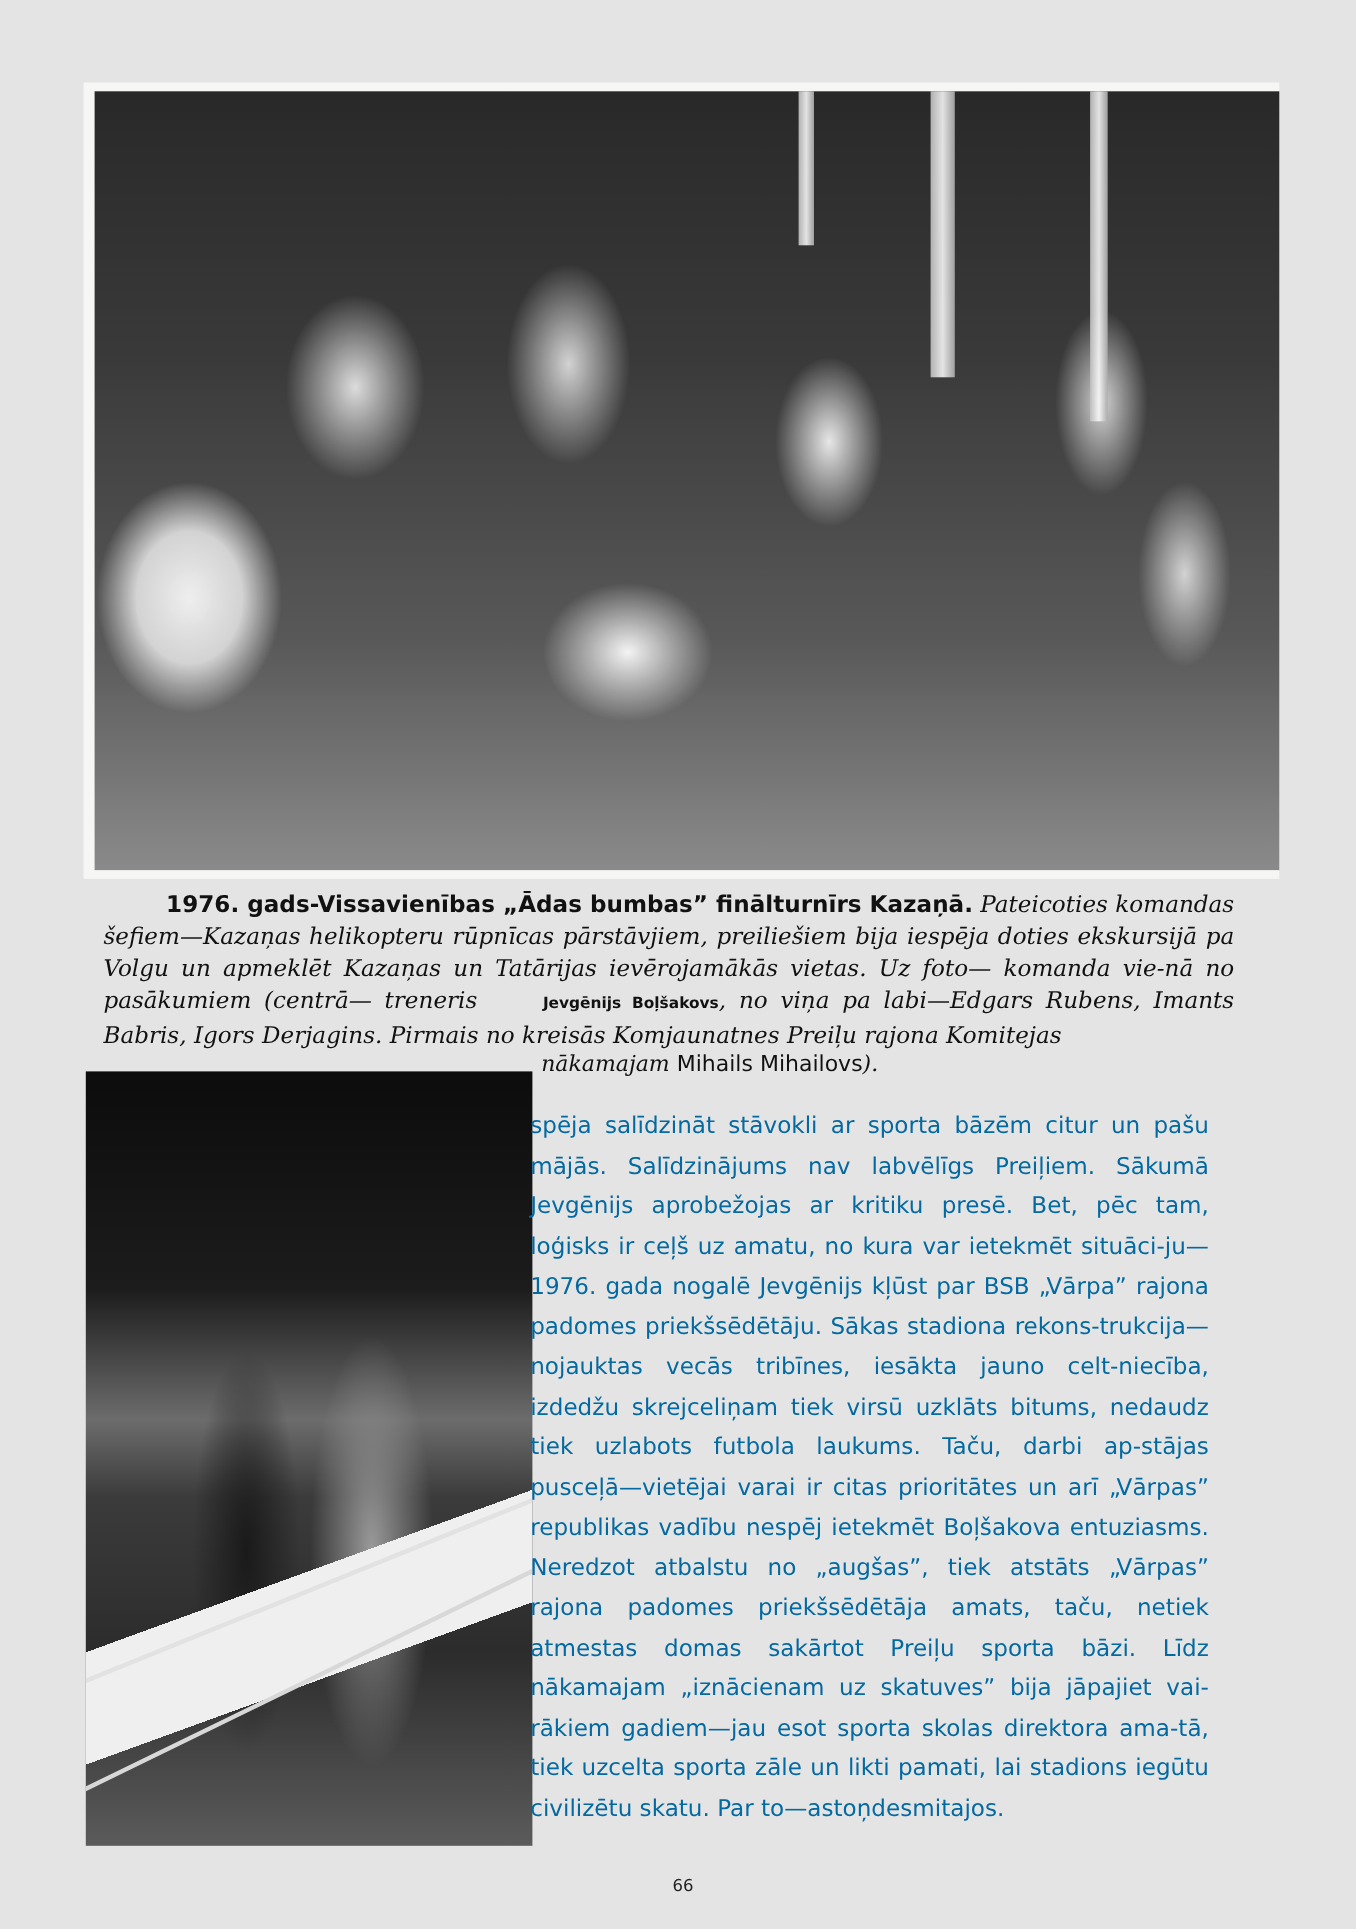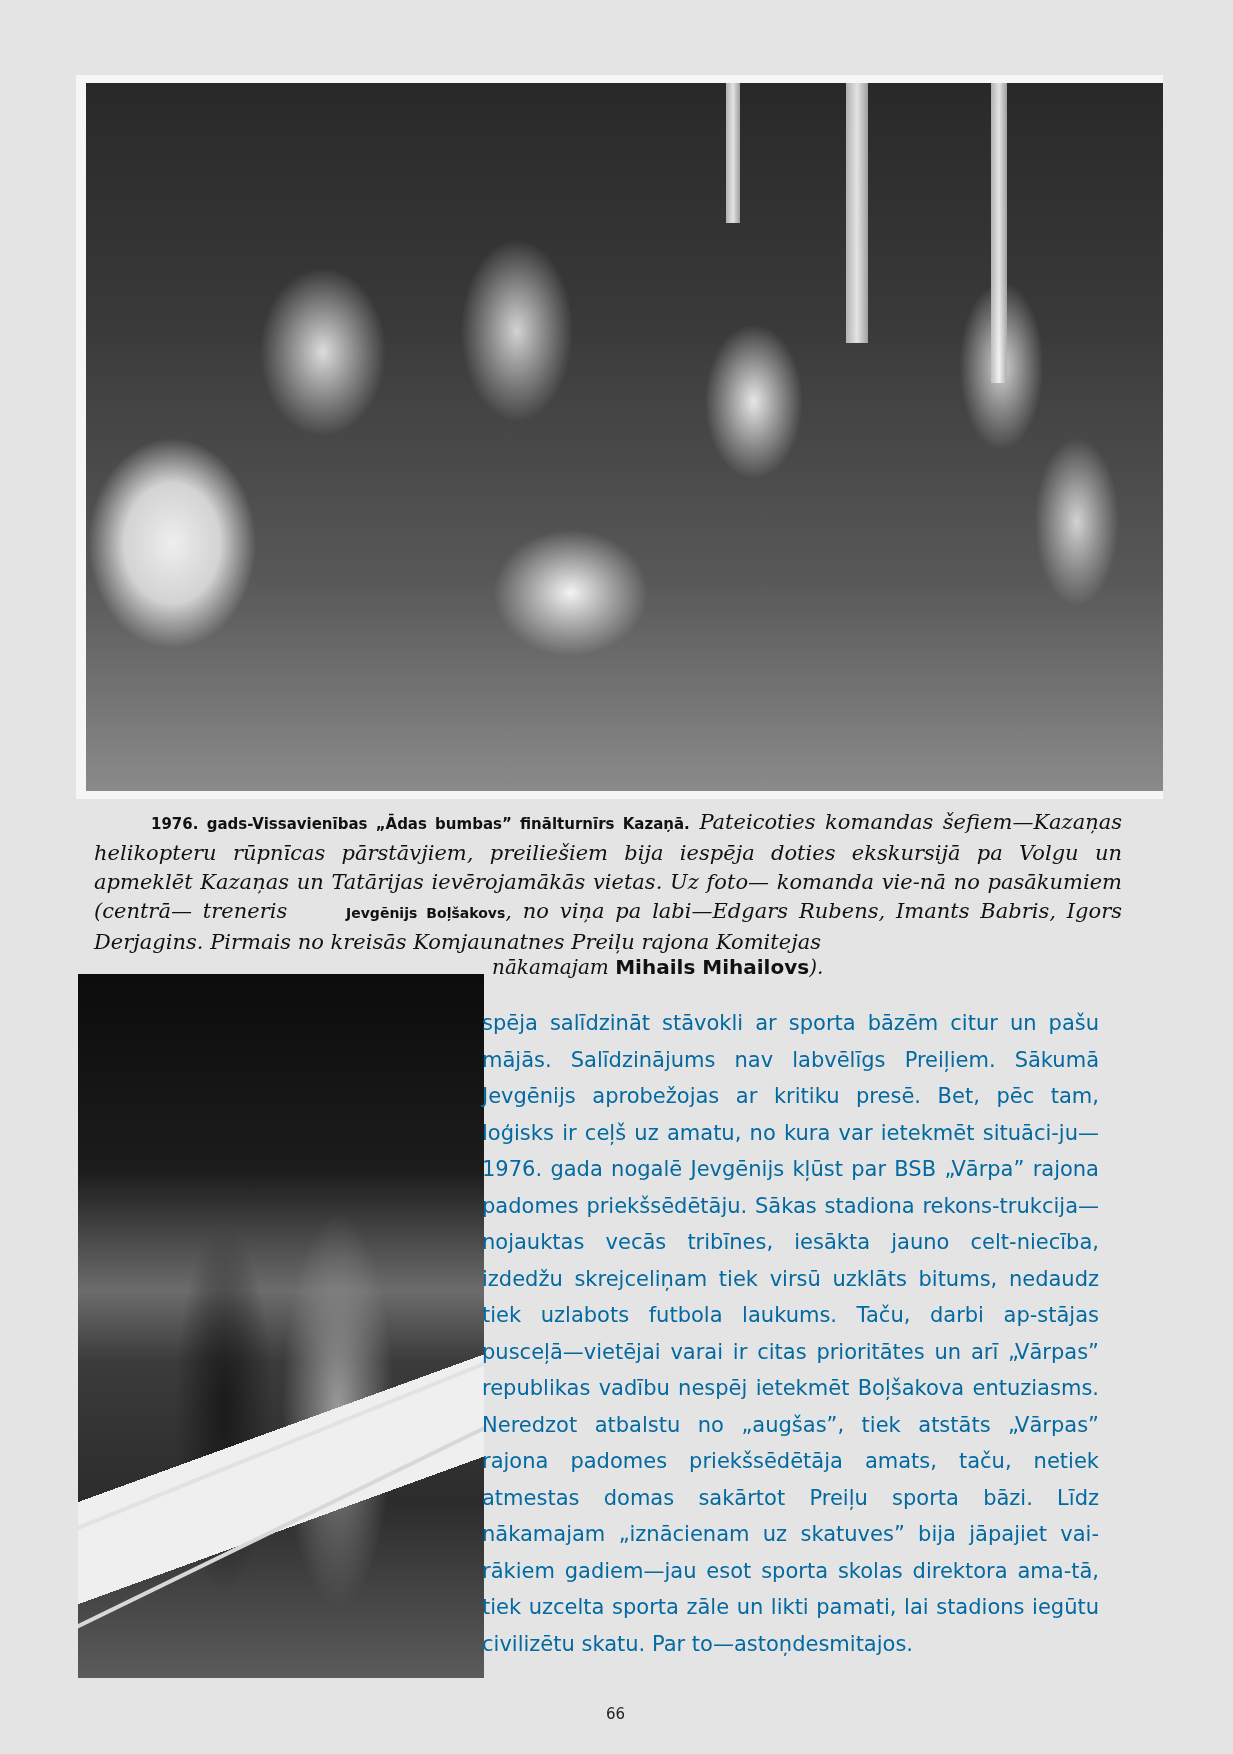--- a/index.html
+++ b/index.html
@@ -30,21 +30,21 @@
     }
     .photo-top .tree {
       position: absolute; width: 22px; background: linear-gradient(90deg,#bdbdb8,#f2f2ef,#a9a9a4);
       top: 0; opacity: .9;
     }
     .caption-block {
       position: absolute; left: 94px; top: 808px; width: 1028px;
       font-size: 21.5px; line-height: 29px; text-align: justify;
     }
     .caption-block .lead {
-      font-weight: bold; font-family: "DejaVu Sans", sans-serif; font-size: 15px;
+      font-weight: bold; font-family: "DejaVu Sans", sans-serif; font-size: 21px;
       padding-left: 57px;
       margin-top: 20px;
     }
     .caption-block .ital {
       font-family: "DejaVu Serif", serif; font-style: italic; font-size: 21px;
     }
     .caption-block .bold-name {
       font-family: "DejaVu Sans", sans-serif; font-weight: bold; font-style: normal; font-size: 14px; margin-left: 48px;
     }
     .caption-last {
@@ -69,40 +69,40 @@
       color: #f4f4f0; font-family: "DejaVu Serif", serif; font-style: italic;
       font-size: 17.5px; line-height: 24px;
     }
     .body-text {
       position: absolute; left: 482px; top: 1005px; width: 617px;
       font-family: "DejaVu Sans", sans-serif; font-size: 21px; line-height: 36.5px;
       text-align: justify; text-align-last: left; color: #0369a1;
     }
     .body-text p { margin: 0; }
     .page-number {
-      position: absolute; left: 606px; top: 1705px; width: 30px; text-align: left;
+      position: absolute; left: 606px; top: 1705px; width: 30px; text-align: center;
       font-family: "DejaVu Sans", sans-serif; font-size: 15px; color: #222;
     }
   </style>
 </head>
 <body>
 
 <div class="photo-top">
   <div class="img">
     <div class="tree" style="left:760px;height:260px;"></div>
     <div class="tree" style="left:905px;height:300px;width:16px;"></div>
     <div class="tree" style="left:640px;height:140px;width:14px;"></div>
   </div>
 </div>
 
 <div class="caption-block">
   <span class="lead">1976. gads-Vissavienības „Ādas bumbas” finālturnīrs Kazaņā.</span><span class="ital"> Pateicoties komandas šefiem—Kazaņas helikopteru rūpnīcas pārstāvjiem, preiliešiem bija iespēja doties ekskursijā pa Volgu un apmeklēt Kazaņas un Tatārijas ievērojamākās vietas. Uz foto— komanda vie-nā no pasākumiem (centrā— treneris </span><span class="bold-name ital">Jevgēnijs Boļšakovs</span><span class="ital">, no viņa pa labi—Edgars Rubens, Imants Babris, Igors Derjagins. Pirmais no kreisās Komjaunatnes Preiļu rajona Komitejas</span>
 </div>
 <div class="caption-last">
-  <span>nākamajam </span><span class="bold-name" style="font-family:'DejaVu Sans',sans-serif;font-weight:bold;font-style:normal;">Mihails Mihailovs</span><span>).</span>
+  <span>nākamajam </span><span class="bold-name" style="font-family:'DejaVu Sans',sans-serif;font-weight:normal;font-style:normal;">Mihails Mihailovs</span><span>).</span>
 </div>
 
 <div class="photo-bottom">
   <div class="stripe" style="left:-20px;top:660px;width:520px;transform:rotate(-26deg);"></div>
   <div class="stripe" style="left:-20px;top:560px;width:520px;transform:rotate(-22deg);opacity:.6;"></div>
 </div>
 
 <div class="body-text">
   <p> spēja salīdzināt stāvokli ar sporta bāzēm citur un pašu mājās. Salīdzinājums nav labvēlīgs Preiļiem. Sākumā Jevgēnijs aprobežojas ar kritiku presē. Bet, pēc tam, loģisks ir ceļš uz amatu, no kura var ietekmēt situāci-ju—1976. gada nogalē Jevgēnijs kļūst par BSB „Vārpa” rajona padomes priekšsēdētāju. Sākas stadiona rekons-trukcija—nojauktas vecās tribīnes, iesākta jauno celt-niecība, izdedžu skrejceliņam tiek virsū uzklāts bitums, nedaudz tiek uzlabots futbola laukums. Taču, darbi ap-stājas pusceļā—vietējai varai ir citas prioritātes un arī „Vārpas” republikas vadību nespēj ietekmēt Boļšakova entuziasms. Neredzot atbalstu no „augšas”, tiek atstāts „Vārpas” rajona padomes priekšsēdētāja amats, taču, netiek atmestas domas sakārtot Preiļu sporta bāzi. Līdz nākamajam „iznācienam uz skatuves” bija jāpajiet vai-rākiem gadiem—jau esot sporta skolas direktora ama-tā, tiek uzcelta sporta zāle un likti pamati, lai stadions iegūtu civilizētu skatu. Par to—astoņdesmitajos.</p>
 </div>

